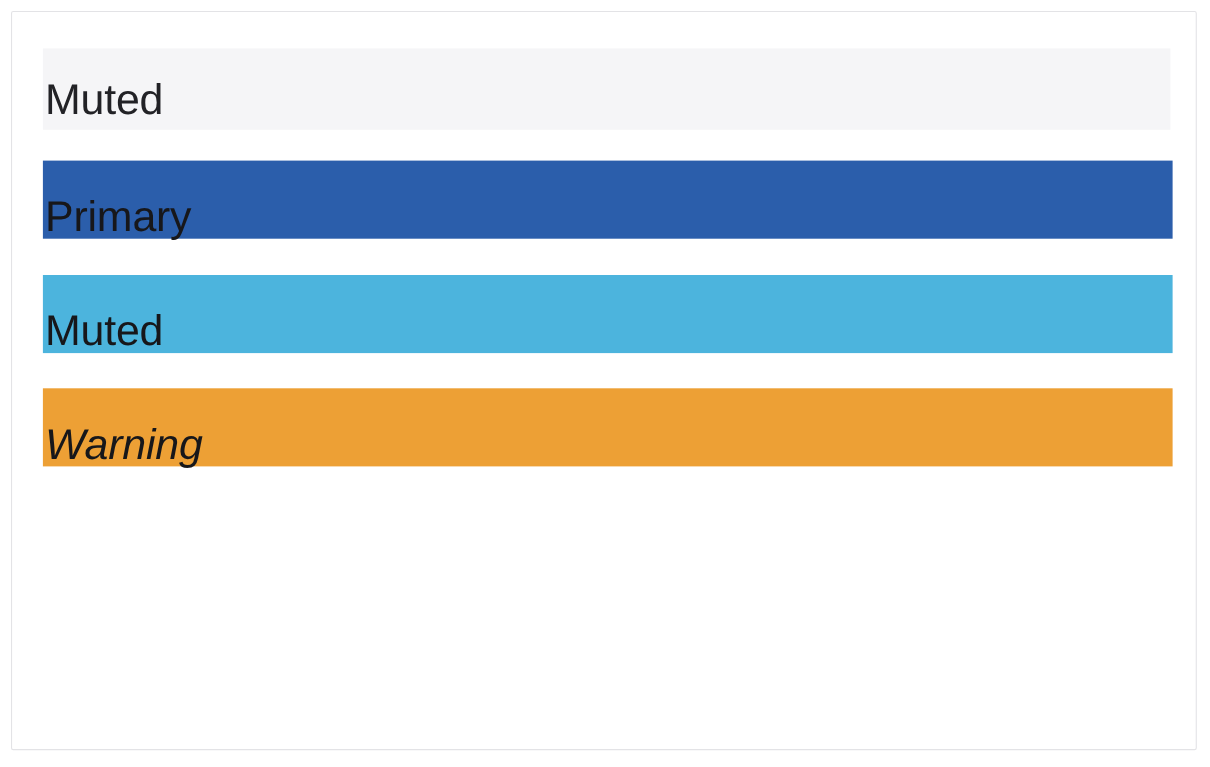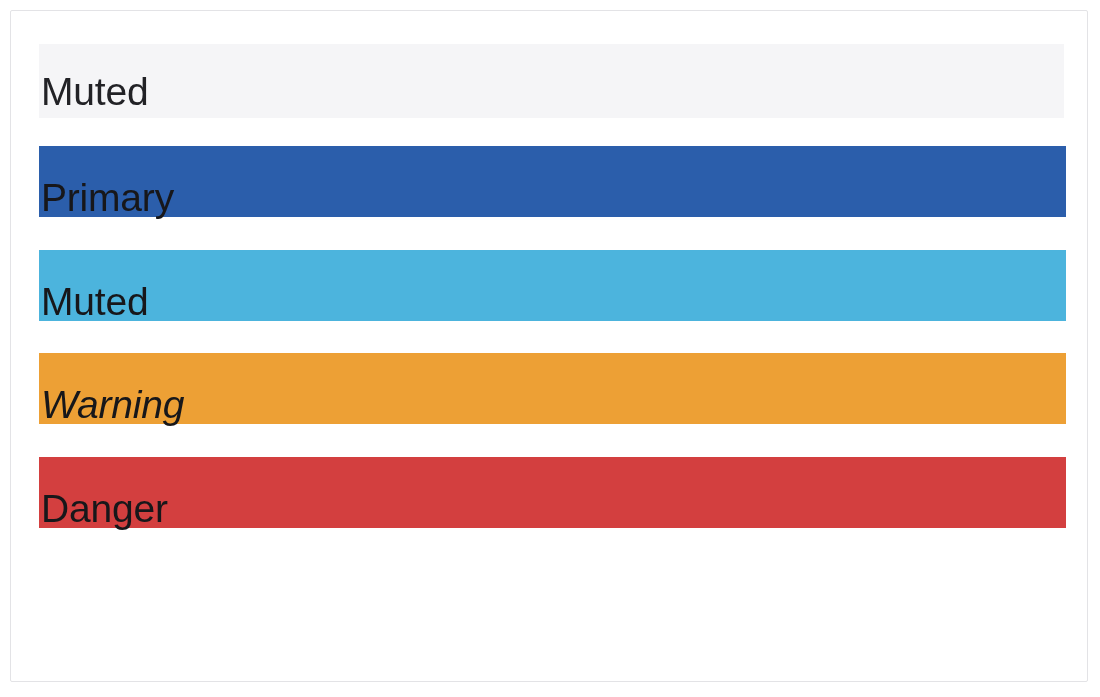--- a/index.html
+++ b/index.html
@@ -112,19 +112,15 @@
     <div class="bg-swatch" id="bg-swatch-info">
       <div class="swatch-fill" style="background: rgb(76, 180, 221);"></div>
       <span class="swatch-label" style="color: rgb(23, 23, 26);">Muted</span>
     </div>
 
     <div class="bg-swatch" id="bg-swatch-warning">
       <div class="swatch-fill" style="background: rgb(237, 160, 53);"></div>
       <span class="swatch-label" style="color: rgb(23, 23, 26); font-style: italic;">Warning</span>
     </div>
 
-    <div class="bg-swatch" id="bg-swatch-danger">
-      <div class="swatch-fill" style="background: rgb(211, 63, 63);"></div>
-      <span class="swatch-label" style="color: rgb(23, 23, 26);">Danger</span>
-    </div>
 
   </div>
 </div>
 
 </body></html>

